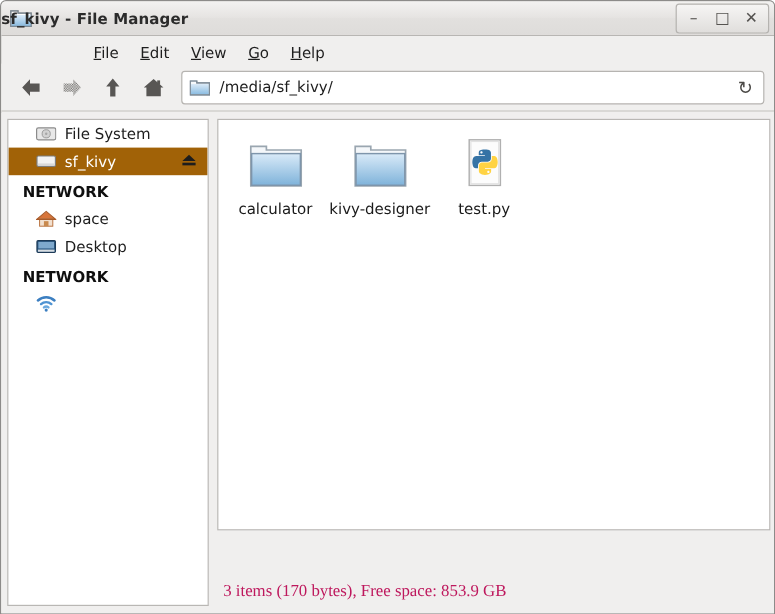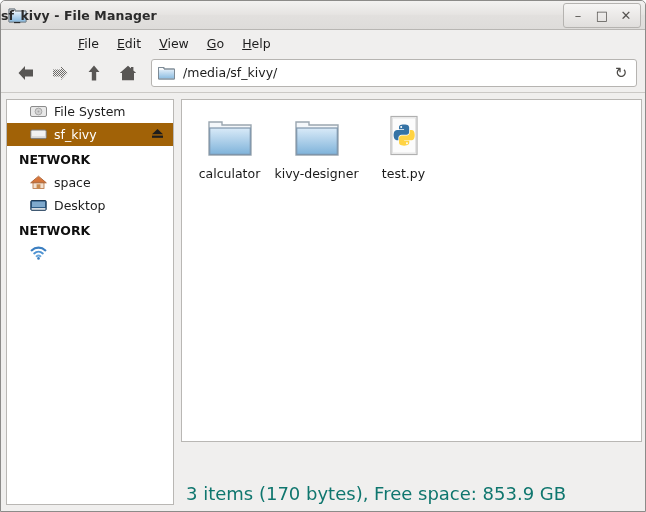--- a/index.html
+++ b/index.html
@@ -228,24 +228,25 @@
 
   
   #statusbar {
     position: absolute;
     left: 180px; top: 388px;
     width: 461px;
     height: 23px;
     background: #f0efee;
     display: flex;
     align-items: center;
-    font-size: 18px;
-    color: #0f766e;
+    font-size: 14px;
+    color: #be185d;
     box-sizing: border-box;
     padding-left: 5px;
+    font-family: Liberation Serif, serif;
   }
 </style>
 </head>
 <body>
 
 <div id="window">
 
   <div id="titlebar">
     <span id="win-icon">
       <svg width="20" height="18" viewBox="0 0 20 18">

